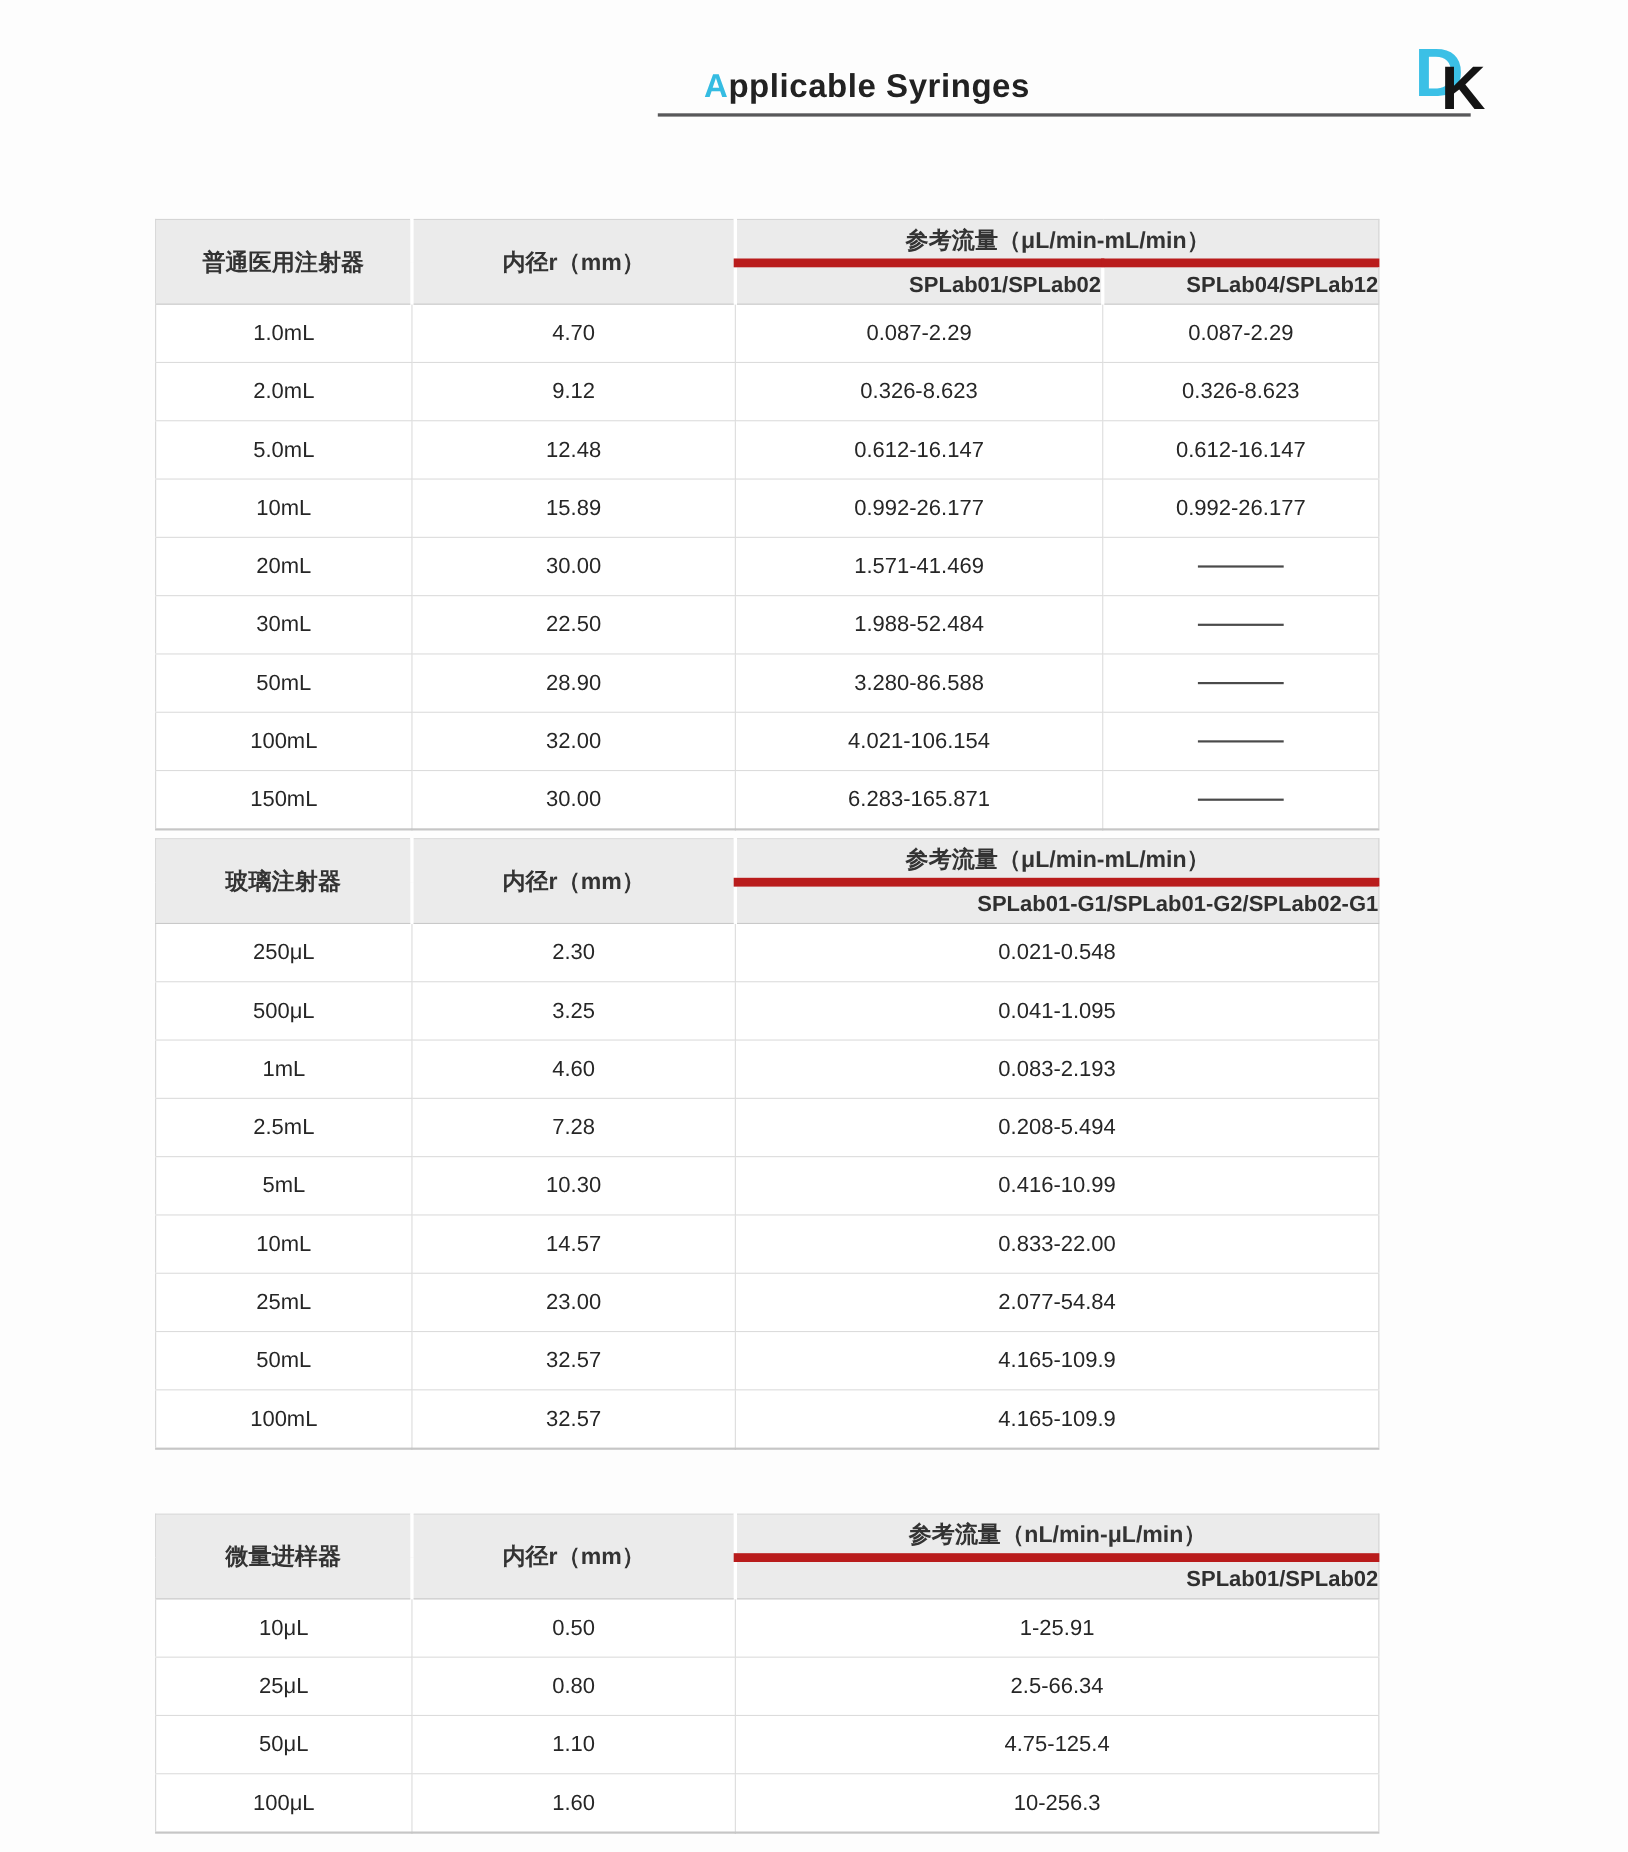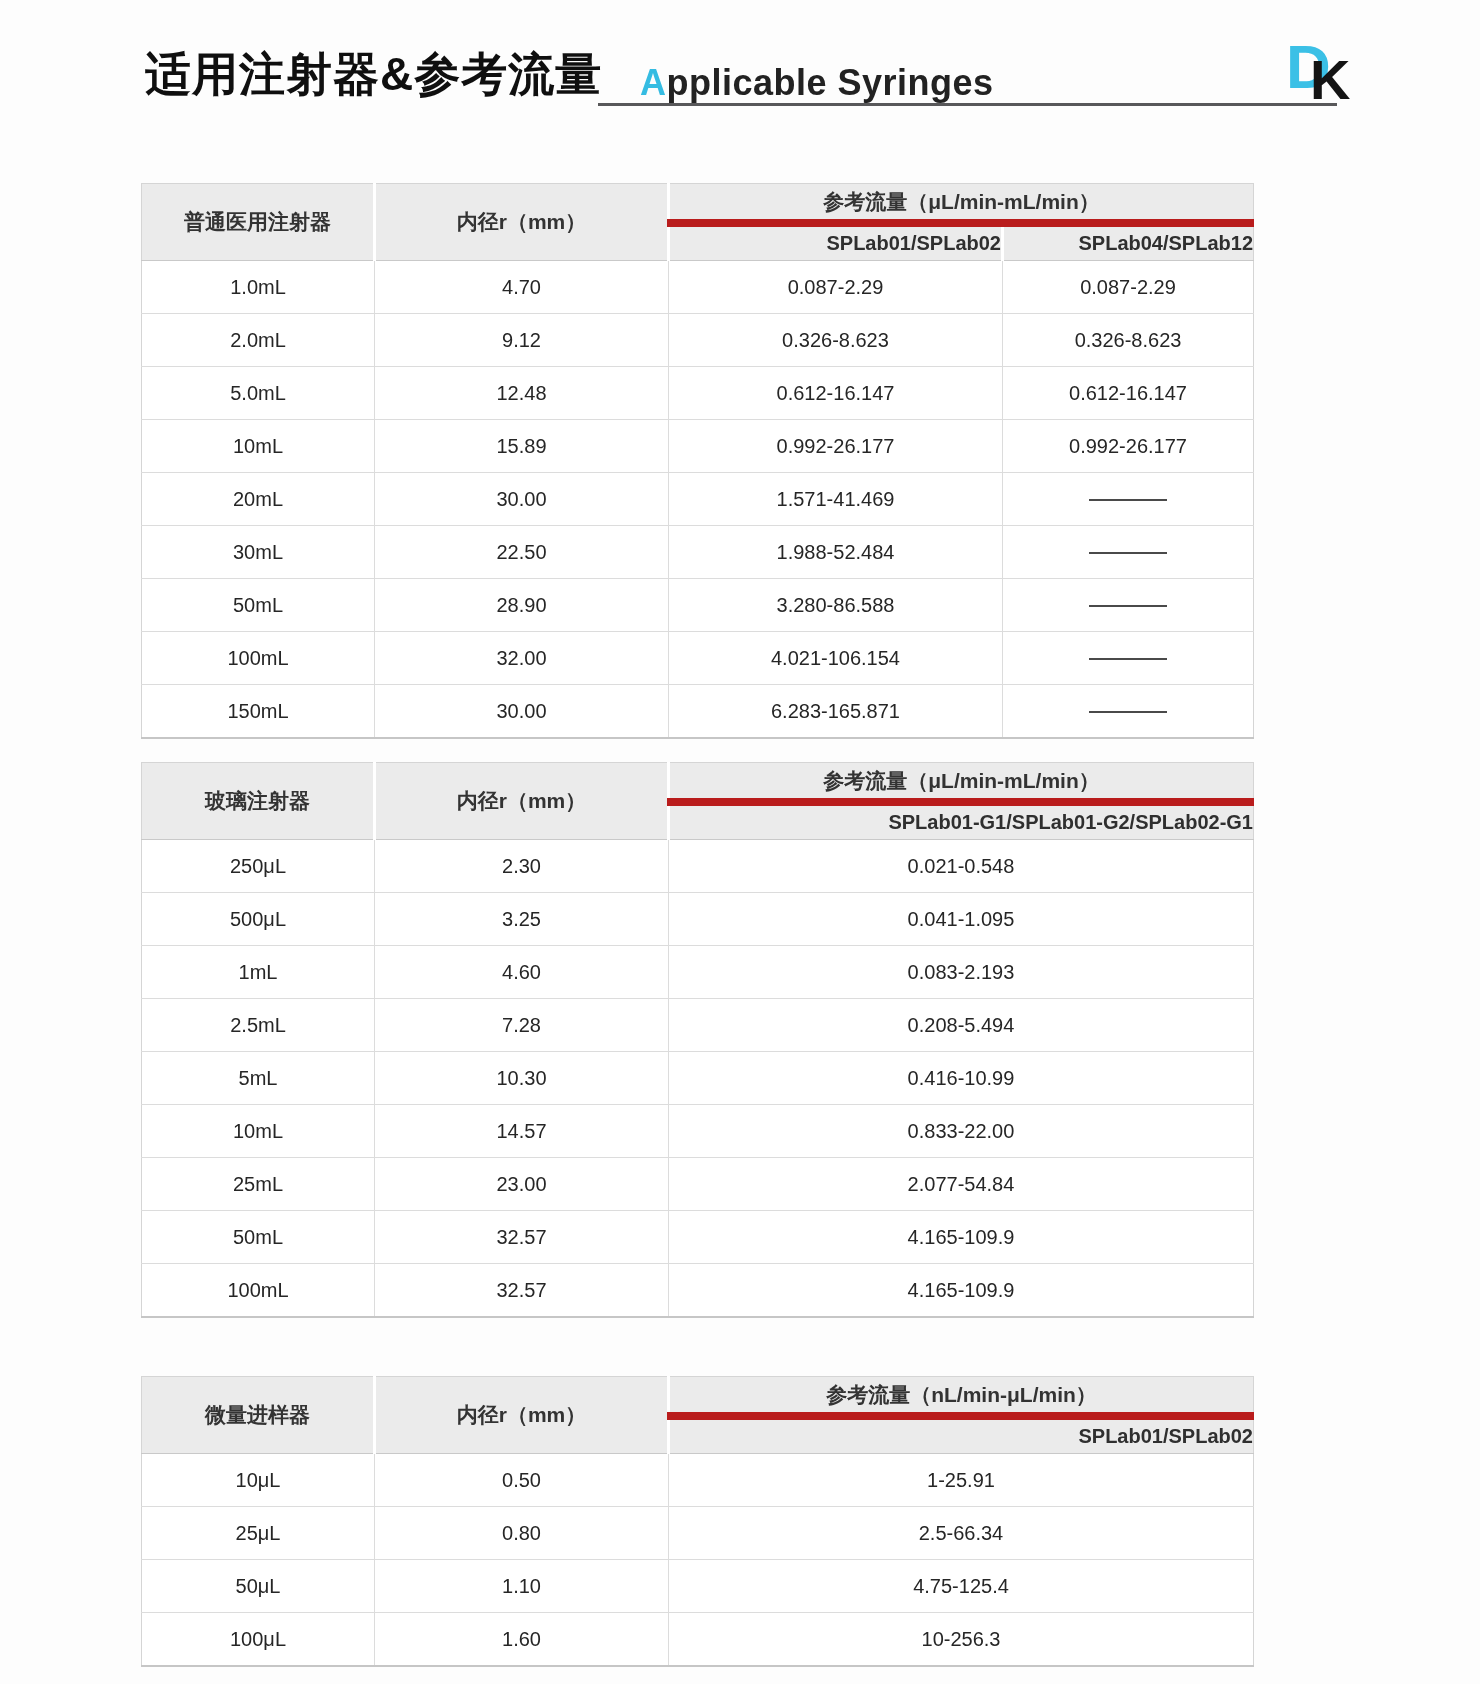--- a/index.html
+++ b/index.html
@@ -7,21 +7,21 @@
     position:relative;width:1480px;height:1684px;background:#fdfdfd;overflow:hidden;
     font-family:"Liberation Sans","DejaVu Sans",sans-serif;color:#262626;
   }
   
   .title-zh{
     position:absolute;left:145px;top:44px;margin:0;
     font-size:46px;font-weight:bold;letter-spacing:1px;color:#0f0f0f;
   }
   .subtitle-en{
     position:absolute;left:640px;top:62px;
-    font-size:36px;font-weight:bold;color:#222;letter-spacing:.5px;
+    font-size:30px;font-weight:bold;color:#222;letter-spacing:.5px;
   }
   .subtitle-en .accent{color:#35bce2;}
   .subtitle-underline{
     position:absolute;left:598px;top:103px;width:739px;height:3px;background:#58585a;
   }
   .logo{position:absolute;left:1286px;top:36px;width:80px;height:80px;}
   .logo-d{
     position:absolute;left:0;top:0;
     font-size:62px;line-height:62px;font-weight:bold;color:#3bc0e6;
   }
@@ -58,33 +58,32 @@
   .dash{
     display:inline-block;width:78px;height:0;
     border-top:2px solid #4a4a4a;vertical-align:middle;
   }
 </style>
 </head>
 <body>
 
 <div class="page">
 
-  <h1 class="title-zh">适用注射器&amp;参考流量</h1>
 
   <div class="subtitle-en"><span class="accent">A</span><span>pplicable Syringes</span></div>
 
   <div class="subtitle-underline"></div>
 
   <div class="logo">
     <span class="logo-d">D</span>
     <span class="logo-k">K</span>
   </div>
 
   <div id="tables-area">
-      <table class="spec-table" style="top: 183px; padding-left: 12px;">
+      <table class="spec-table" style="top: 199px; padding-left: 12px;">
         <colgroup>
           <col style="width: 233px;">
           <col style="width: 294px;">
           <col style="width: 334px;">
           <col style="width: 251px;">
         </colgroup>
         <thead>
           <tr class="group-row">
             <th class="white-r rowspan-cell" rowspan="2">普通医用注射器</th>
             <th class="white-r rowspan-cell" rowspan="2">内径r（mm）</th>

